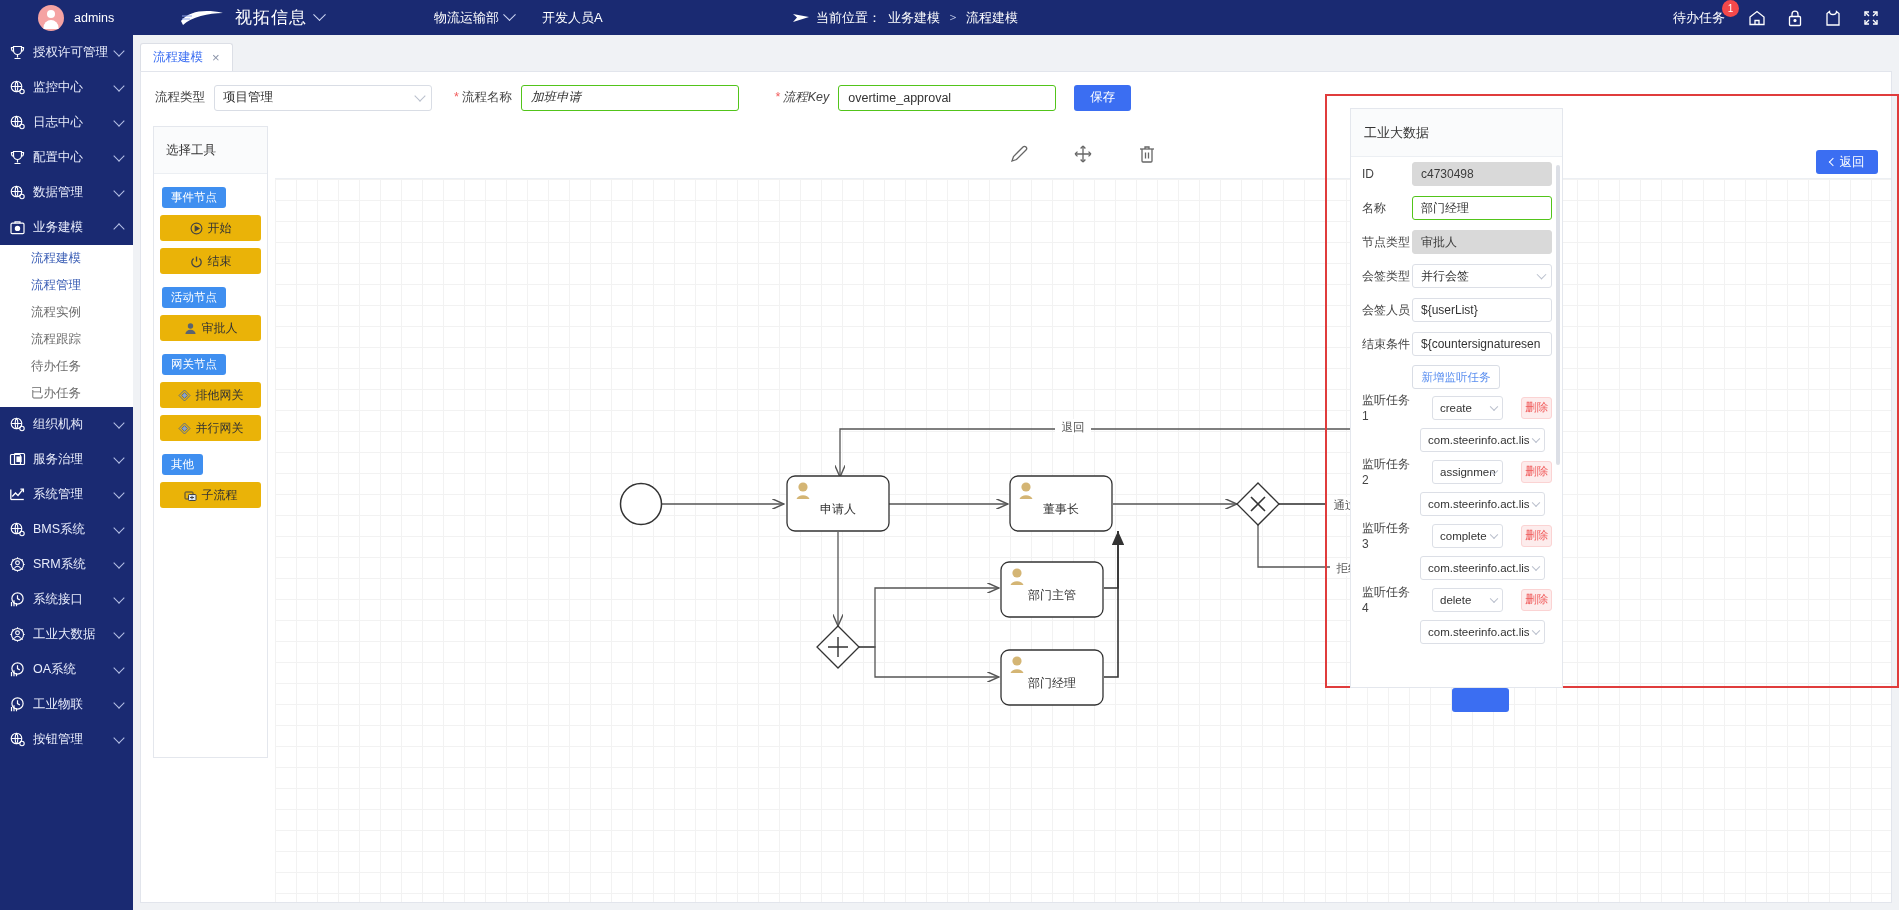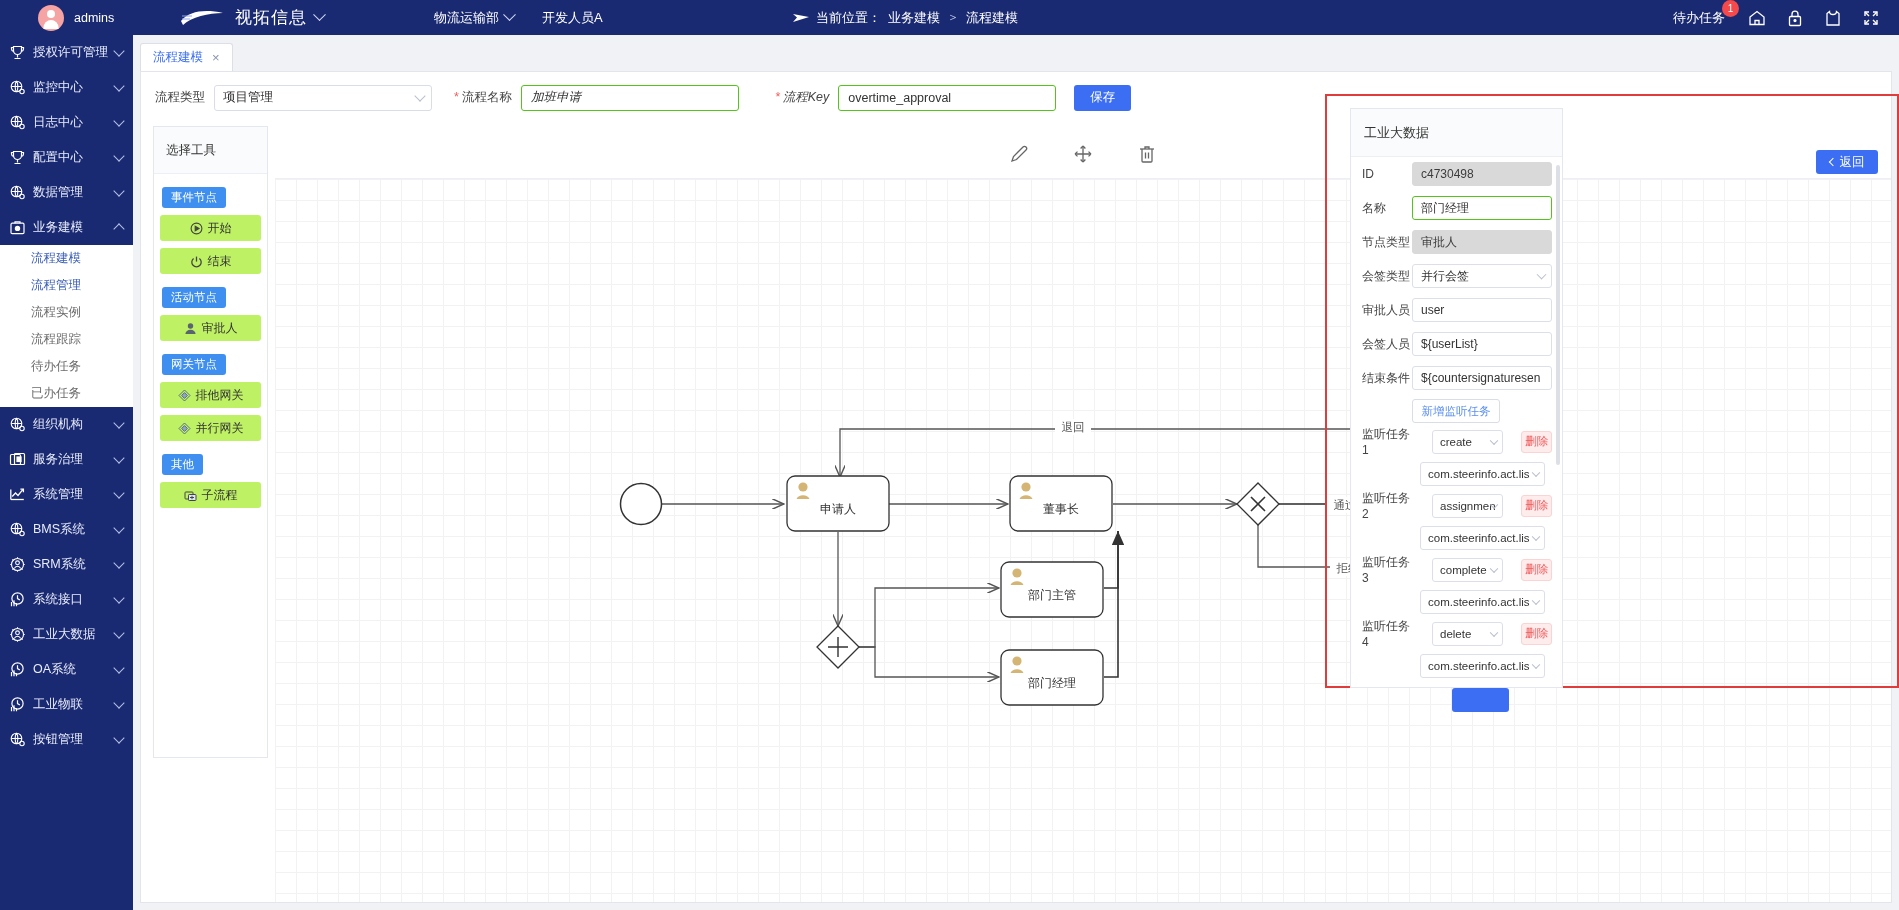--- a/index.html
+++ b/index.html
@@ -65,21 +65,21 @@
   .fselect{width:218px;height:26px;border:1px solid #d9dde5;border-radius:3px;display:flex;align-items:center;padding:0 8px;font-size:12.5px;color:#333;position:relative;background:#fff;}
   .fselect .sc{position:absolute;right:7px;width:8px;height:8px;border-right:1.3px solid #b9bfcc;border-bottom:1.3px solid #b9bfcc;transform:rotate(45deg);margin-top:-3px;}
   .finput{height:26px;border:1px solid #d9dde5;border-radius:3px;padding:0 9px;font-size:12.5px;color:#333;display:flex;align-items:center;background:#fff;}
   .finput.green{border-color:#52c41a;}
   .btn-primary{height:26px;background:#3b6ef2;color:#fff;font-size:12.5px;border-radius:3px;display:flex;align-items:center;justify-content:center;padding:0 16px;cursor:pointer;}
 
   
   .palette{position:absolute;left:12px;top:54px;width:115px;height:632px;border:1px solid #e4e7ed;background:#fff;}
   .palette-hd{height:47px;display:flex;align-items:center;padding-left:12px;font-size:12.5px;color:#333;background:#fafbfc;border-bottom:1px solid #eceff3;}
   .pgroup{margin:13px 0 0 8px;display:inline-block;background:#3f8ff0;color:#fff;font-size:11.5px;border-radius:3px;padding:3px 9px;}
-  .pitem{margin:7px 6px 0 6px;height:26px;background:#bef264;border-radius:3px;display:flex;align-items:center;justify-content:center;gap:5px;font-size:12px;color:#333;cursor:pointer;}
+  .pitem{margin:7px 6px 0 6px;height:26px;background:#eab308;border-radius:3px;display:flex;align-items:center;justify-content:center;gap:5px;font-size:12px;color:#333;cursor:pointer;}
   .pi-ic{width:13px;height:13px;display:inline-block;}
 
   
   .canvas{position:absolute;left:134px;top:58px;right:0;bottom:0;background:#fff;overflow:hidden;}
   .canvas-toolbar{position:absolute;left:0;top:0;width:100%;height:49px;border-bottom:1px solid #eceff3;display:flex;align-items:center;justify-content:center;gap:42px;}
   .ctool{width:22px;height:22px;cursor:pointer;}
   .grid{position:absolute;left:0;top:49px;right:0;bottom:0;
     background-image:linear-gradient(to right,#f2f2f2 1px,transparent 1px),linear-gradient(to bottom,#f2f2f2 1px,transparent 1px);
     background-size:21px 21px;}
 
@@ -558,26 +558,20 @@
         </div>
       </div>
       <div class="prow">
         <span class="pl">会签类型</span>
         <div class="pf">
           <span>并行会签</span>
           <span class="dc"></span>
         </div>
       </div>
       <div class="prow">
-        <span class="pl">审批人员</span>
-        <div class="pf">
-          <span>user</span>
-        </div>
-      </div>
-      <div class="prow">
         <span class="pl">会签人员</span>
         <div class="pf">
           <span>${userList}</span>
         </div>
       </div>
       <div class="prow">
         <span class="pl">结束条件</span>
         <div class="pf">
           <span>${countersignaturesen</span>
         </div>

